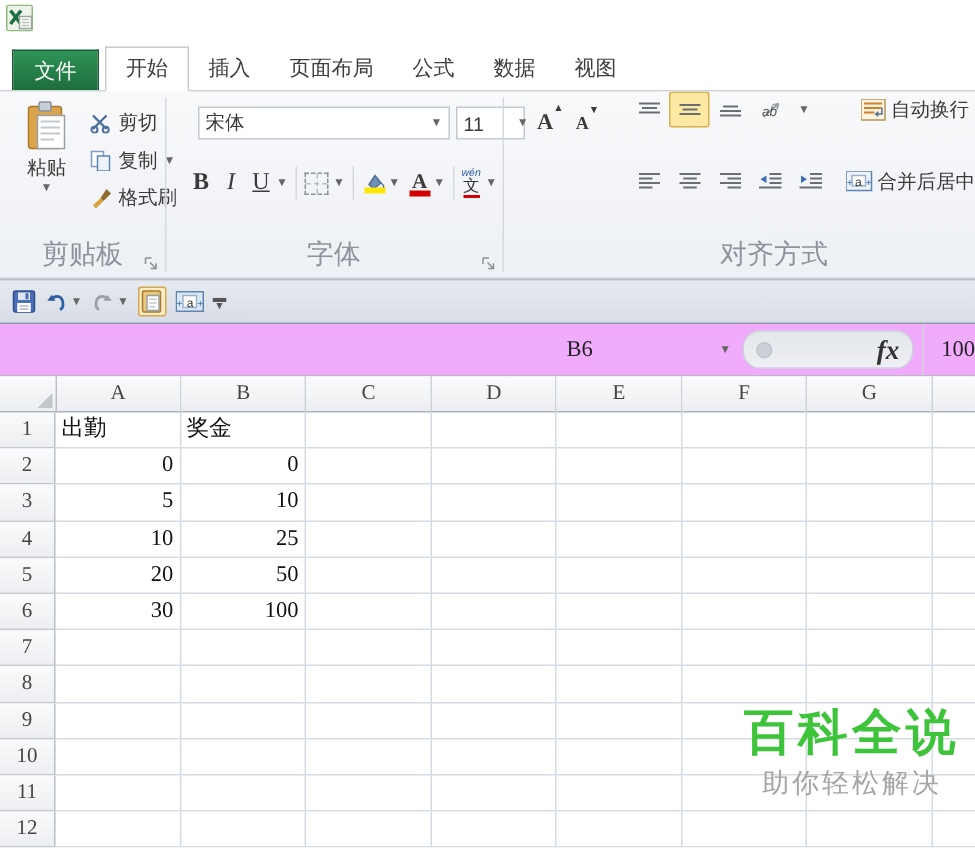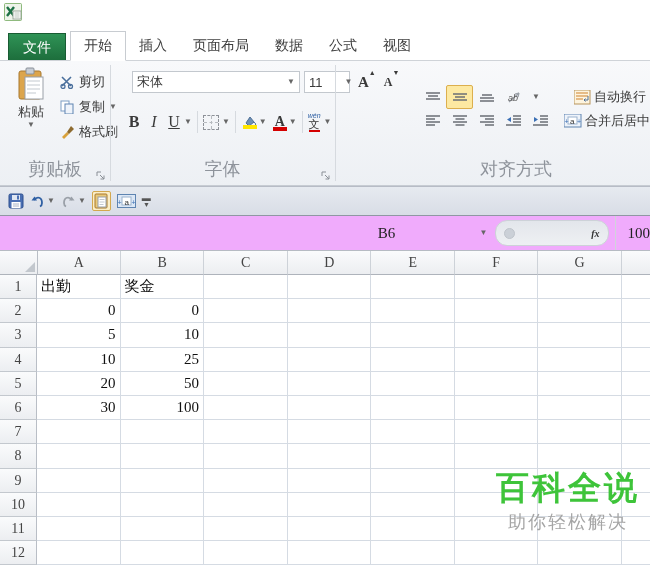--- a/index.html
+++ b/index.html
@@ -51,21 +51,21 @@
   .border-ic:before{content:"";position:absolute;left:50%;top:0;bottom:0;border-left:1px dashed #b6babf;}
   .border-ic:after{content:"";position:absolute;top:50%;left:0;right:0;border-top:1px dashed #b6babf;}
   .colorbtn{position:relative;width:18px;text-align:center;cursor:pointer;}
   .colorbtn .bar{position:absolute;left:2px;right:2px;bottom:-1px;height:4px;}
   .wen{display:flex;flex-direction:column;align-items:center;line-height:1;cursor:pointer;}
   .wen .py{font-size:7px;color:#2e5fa3;font-style:italic;}
   .wen .han{font-size:11px;color:#333;}
   
   .g-align{left:335px;width:315px;}
   .arow{position:absolute;display:flex;align-items:center;}
-  .arow1{left:84px;top:24px;}
+  .arow1{left:84px;top:0;}
   .arow2{left:84px;top:48px;}
   .abtn{width:25px;height:22px;display:flex;align-items:center;justify-content:center;
         cursor:pointer;border:1px solid transparent;}
   .abtn.sel{background:#fde9a2;border:1px solid #dcaf4e;border-radius:2px;}
   .txtbtn{display:flex;align-items:center;white-space:nowrap;cursor:pointer;}
   .txtbtn .lbl{margin-left:3px;font-size:13px;}
   
   .qat{height:28px;background:linear-gradient(#e6eaf0,#d8dde6);
        border-top:1px solid #b7bcc6;border-bottom:1px solid #9097a3;
        display:flex;align-items:center;padding-left:8px;}
@@ -76,21 +76,21 @@
   .fbar{height:34px;background:#f0abfc;border-bottom:1px solid #b6bbc3;
         display:flex;align-items:center;position:relative;justify-content:flex-end;}
   .namebox{width:176px;text-align:center;font-family:"Liberation Serif",serif;
            font-size:15px;color:#222;cursor:text;}
   .name-arrow{width:18px;text-align:center;cursor:pointer;}
   .pill{width:96px;height:24px;border-radius:12px;background:linear-gradient(#e3e6eb,#eef0f3);
         border:1px solid #cdd2d8;display:flex;align-items:center;
         justify-content:space-between;padding:0 8px;margin-left:2px;}
   .dot{width:9px;height:9px;border-radius:50%;background:#cbd0d7;border:1px solid #bfc4cb;}
   .fx{font-family:"Liberation Serif","DejaVu Serif",serif;font-style:italic;
-      font-weight:bold;font-size:10px;color:#333;cursor:pointer;}
+      font-weight:bold;font-size:18px;color:#333;cursor:pointer;}
   .fval-sep{width:1px;align-self:stretch;background:#d0d4da;margin-left:6px;}
   .fval{padding-left:12px;font-family:"Liberation Serif",serif;font-size:15px;color:#222;cursor:text;}
   
   .grid{position:relative;background:#fff;}
   .colheads{display:flex;height:24px;}
   .corner{width:37px;background:linear-gradient(#fafbfc,#eceef1);
           border-right:1px solid #b9bec6;border-bottom:1px solid #aeb3bb;position:relative;cursor:pointer;}
   .corner:after{content:"";position:absolute;right:2px;bottom:2px;border-style:solid;
                 border-width:0 0 10px 10px;border-color:transparent transparent #c2c7cd transparent;}
   .chead{width:83.5px;background:linear-gradient(#fafbfc,#eceef1);
@@ -128,22 +128,22 @@
       </svg>
   </span>
 </div>
 
 <div class="tabbar">
   <div class="file-tab">文件</div>
   <div id="tabs-container" style="display:flex;margin-left:4px;">
       <div class="tab active">开始</div>
       <div class="tab">插入</div>
       <div class="tab">页面布局</div>
+      <div class="tab">公式</div>
       <div class="tab">数据</div>
-      <div class="tab">公式</div>
       <div class="tab">视图</div>
     </div>
 </div>
 
 <div class="ribbon">
 
   <div class="group g-clip">
     <div class="paste-btn">
       <svg width="30" height="34" style="margin:0 auto;">
         <rect x="3" y="4" width="22" height="28" rx="2" fill="#dca54c" stroke="#a8792f"></rect>

